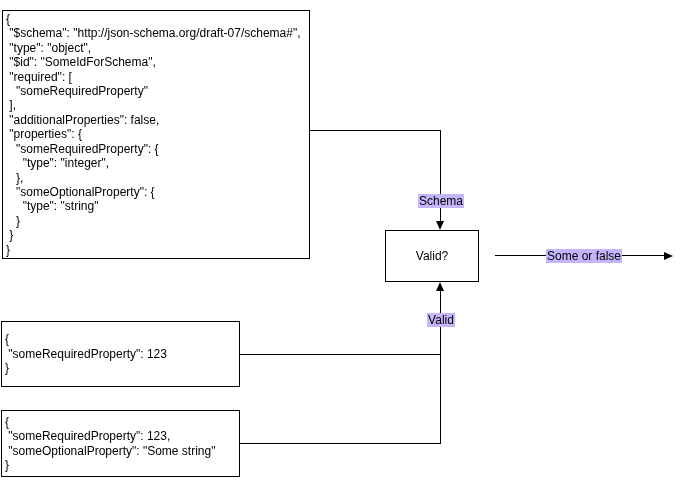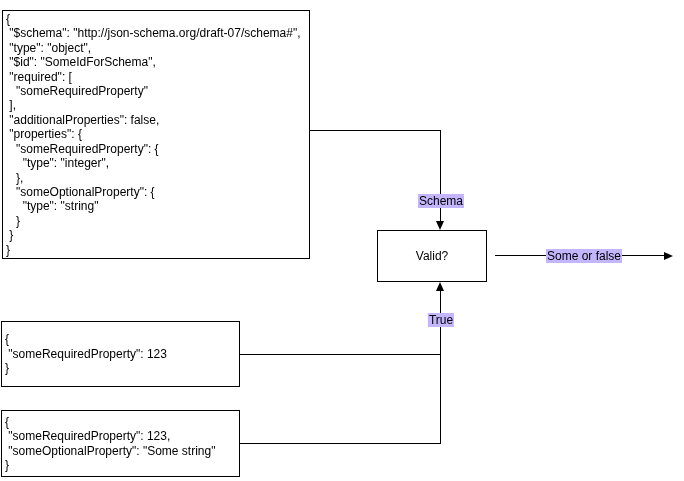--- a/index.html
+++ b/index.html
@@ -54,21 +54,21 @@
     background: #c4b5fd;
     font-size: 12px;
     line-height: 14px;
     padding: 0 1px;
     white-space: nowrap;
   }
   
   #schema-box  { left: 2px;   top: 10px;  width: 308px; height: 249px; }
   #data1-box   { left: 1px;   top: 321px; width: 239px; height: 66px; }
   #data2-box   { left: 1px;   top: 410px; width: 239px; height: 67px; }
-  #valid-box   { left: 377px; top: 230px; width: 110px; height: 52px; }
+  #valid-box   { left: 385px; top: 230px; width: 94px; height: 52px; }
   
   #schema-edge-h { left: 310px; top: 130px; width: 131px; }
   #schema-edge-v { left: 440px; top: 130px; height: 92px; }
   #schema-arrowhead { left: 436px; top: 221px; }
   #data1-edge-h  { left: 240px; top: 354px; width: 201px; }
   #data2-edge-h  { left: 240px; top: 443px; width: 201px; }
   #data-edge-v   { left: 440px; top: 290px; height: 154px; }
   #data-arrowhead { left: 436px; top: 282px; }
   #result-edge-h { left: 495px; top: 255px; width: 170px; }
   #result-arrowhead { left: 664px; top: 252px; }
@@ -120,19 +120,19 @@
 
   <div class="hline" id="schema-edge-h"></div>
   <div class="vline" id="schema-edge-v"></div>
   <div class="arrowhead arrow-down" id="schema-arrowhead"></div>
   <div class="edge-label" id="schema-edge-label">Schema</div>
 
   <div class="hline" id="data1-edge-h"></div>
   <div class="hline" id="data2-edge-h"></div>
   <div class="vline" id="data-edge-v"></div>
   <div class="arrowhead arrow-up" id="data-arrowhead"></div>
-  <div class="edge-label" id="data-edge-label">True</div>
+  <div class="edge-label" id="data-edge-label">Valid</div>
 
   <div class="hline" id="result-edge-h"></div>
   <div class="arrowhead arrow-right" id="result-arrowhead"></div>
   <div class="edge-label" id="result-edge-label">Some or false</div>
 
 </div>
 
 </body></html>

